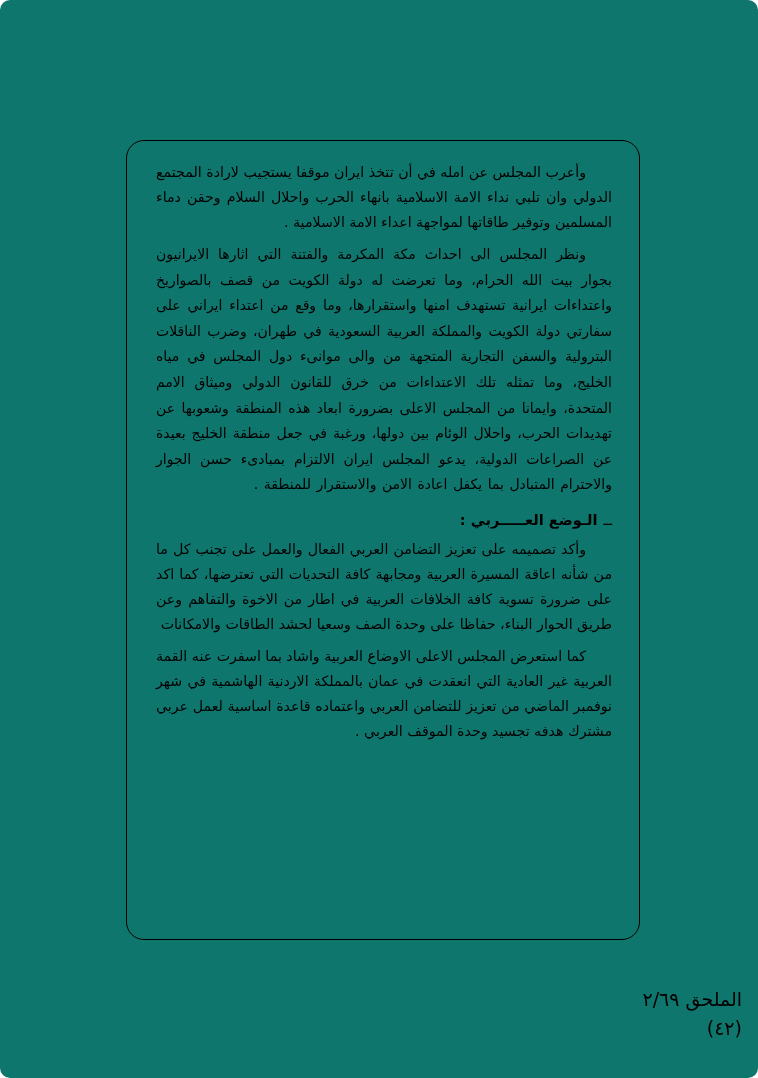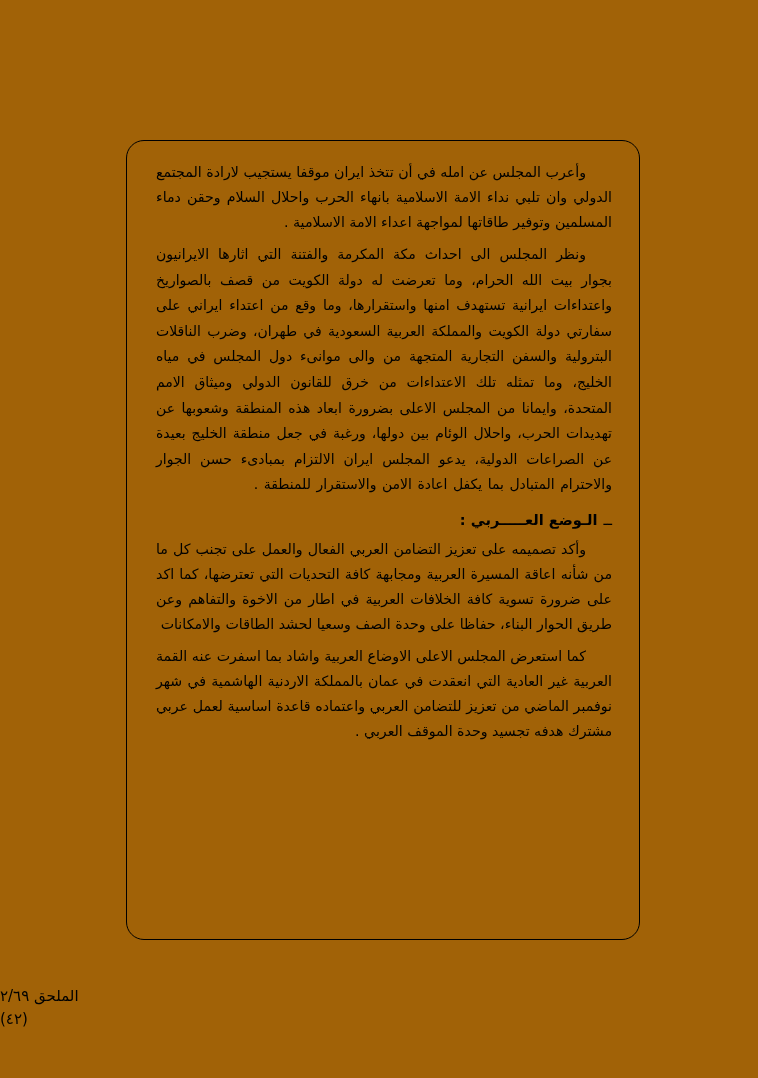--- a/index.html
+++ b/index.html
@@ -11,21 +11,22 @@
     width: 758px;
     height: 1078px;
     position: relative;
     font-family: "DejaVu Sans", sans-serif;
     color: #000000;
     overflow: hidden;
   }
   .page {
     position: absolute;
     inset: 0;
-    background: #a16207;
+    background: #0f766e;
+    border-radius: 10px;
   }
   .doc-frame {
     position: absolute;
     left: 126px;
     top: 140px;
     width: 514px;
     height: 800px;
     border: 1.6px solid #000000;
     border-radius: 18px;
     box-sizing: border-box;
@@ -75,22 +76,22 @@
   .dash {
     display: inline-block;
     margin-left: 6px;
     font-weight: normal;
   }
   .footer {
     position: absolute;
     left: 0;
     right: 16px;
     top: 985px;
-    text-align: left;
-    font-size: 15px;
+    text-align: right;
+    font-size: 19px;
     line-height: 1.55;
     direction: rtl;
   }
   .footer div {
     margin: 0;
   }
 </style>
 </head>
 <body>
 

